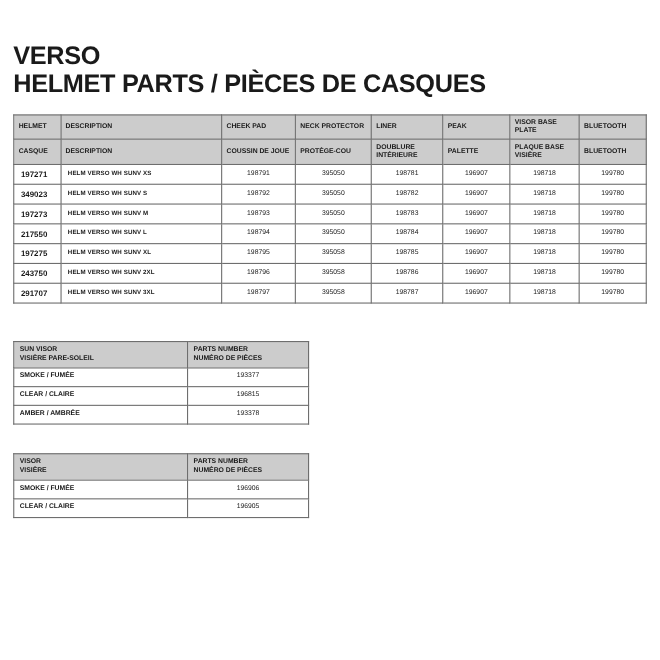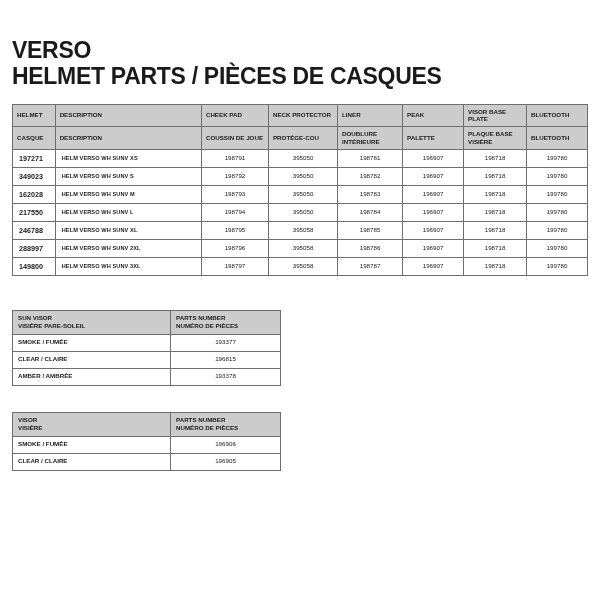--- a/index.html
+++ b/index.html
@@ -162,61 +162,61 @@
         <td class="code">349023</td>
         <td class="desc">HELM VERSO WH SUNV S</td>
         <td>198792</td>
         <td>395050</td>
         <td>198782</td>
         <td>196907</td>
         <td>198718</td>
         <td>199780</td>
       </tr>
       <tr>
-        <td class="code">162028</td>
+        <td class="code">197273</td>
         <td class="desc">HELM VERSO WH SUNV M</td>
         <td>198793</td>
         <td>395050</td>
         <td>198783</td>
         <td>196907</td>
         <td>198718</td>
         <td>199780</td>
       </tr>
       <tr>
         <td class="code">217550</td>
         <td class="desc">HELM VERSO WH SUNV L</td>
         <td>198794</td>
         <td>395050</td>
         <td>198784</td>
         <td>196907</td>
         <td>198718</td>
         <td>199780</td>
       </tr>
       <tr>
-        <td class="code">246788</td>
+        <td class="code">197275</td>
         <td class="desc">HELM VERSO WH SUNV XL</td>
         <td>198795</td>
         <td>395058</td>
         <td>198785</td>
         <td>196907</td>
         <td>198718</td>
         <td>199780</td>
       </tr>
       <tr>
-        <td class="code">288997</td>
+        <td class="code">243750</td>
         <td class="desc">HELM VERSO WH SUNV 2XL</td>
         <td>198796</td>
         <td>395058</td>
         <td>198786</td>
         <td>196907</td>
         <td>198718</td>
         <td>199780</td>
       </tr>
       <tr>
-        <td class="code">149800</td>
+        <td class="code">291707</td>
         <td class="desc">HELM VERSO WH SUNV 3XL</td>
         <td>198797</td>
         <td>395058</td>
         <td>198787</td>
         <td>196907</td>
         <td>198718</td>
         <td>199780</td>
       </tr>
     </tbody>
   </table>

